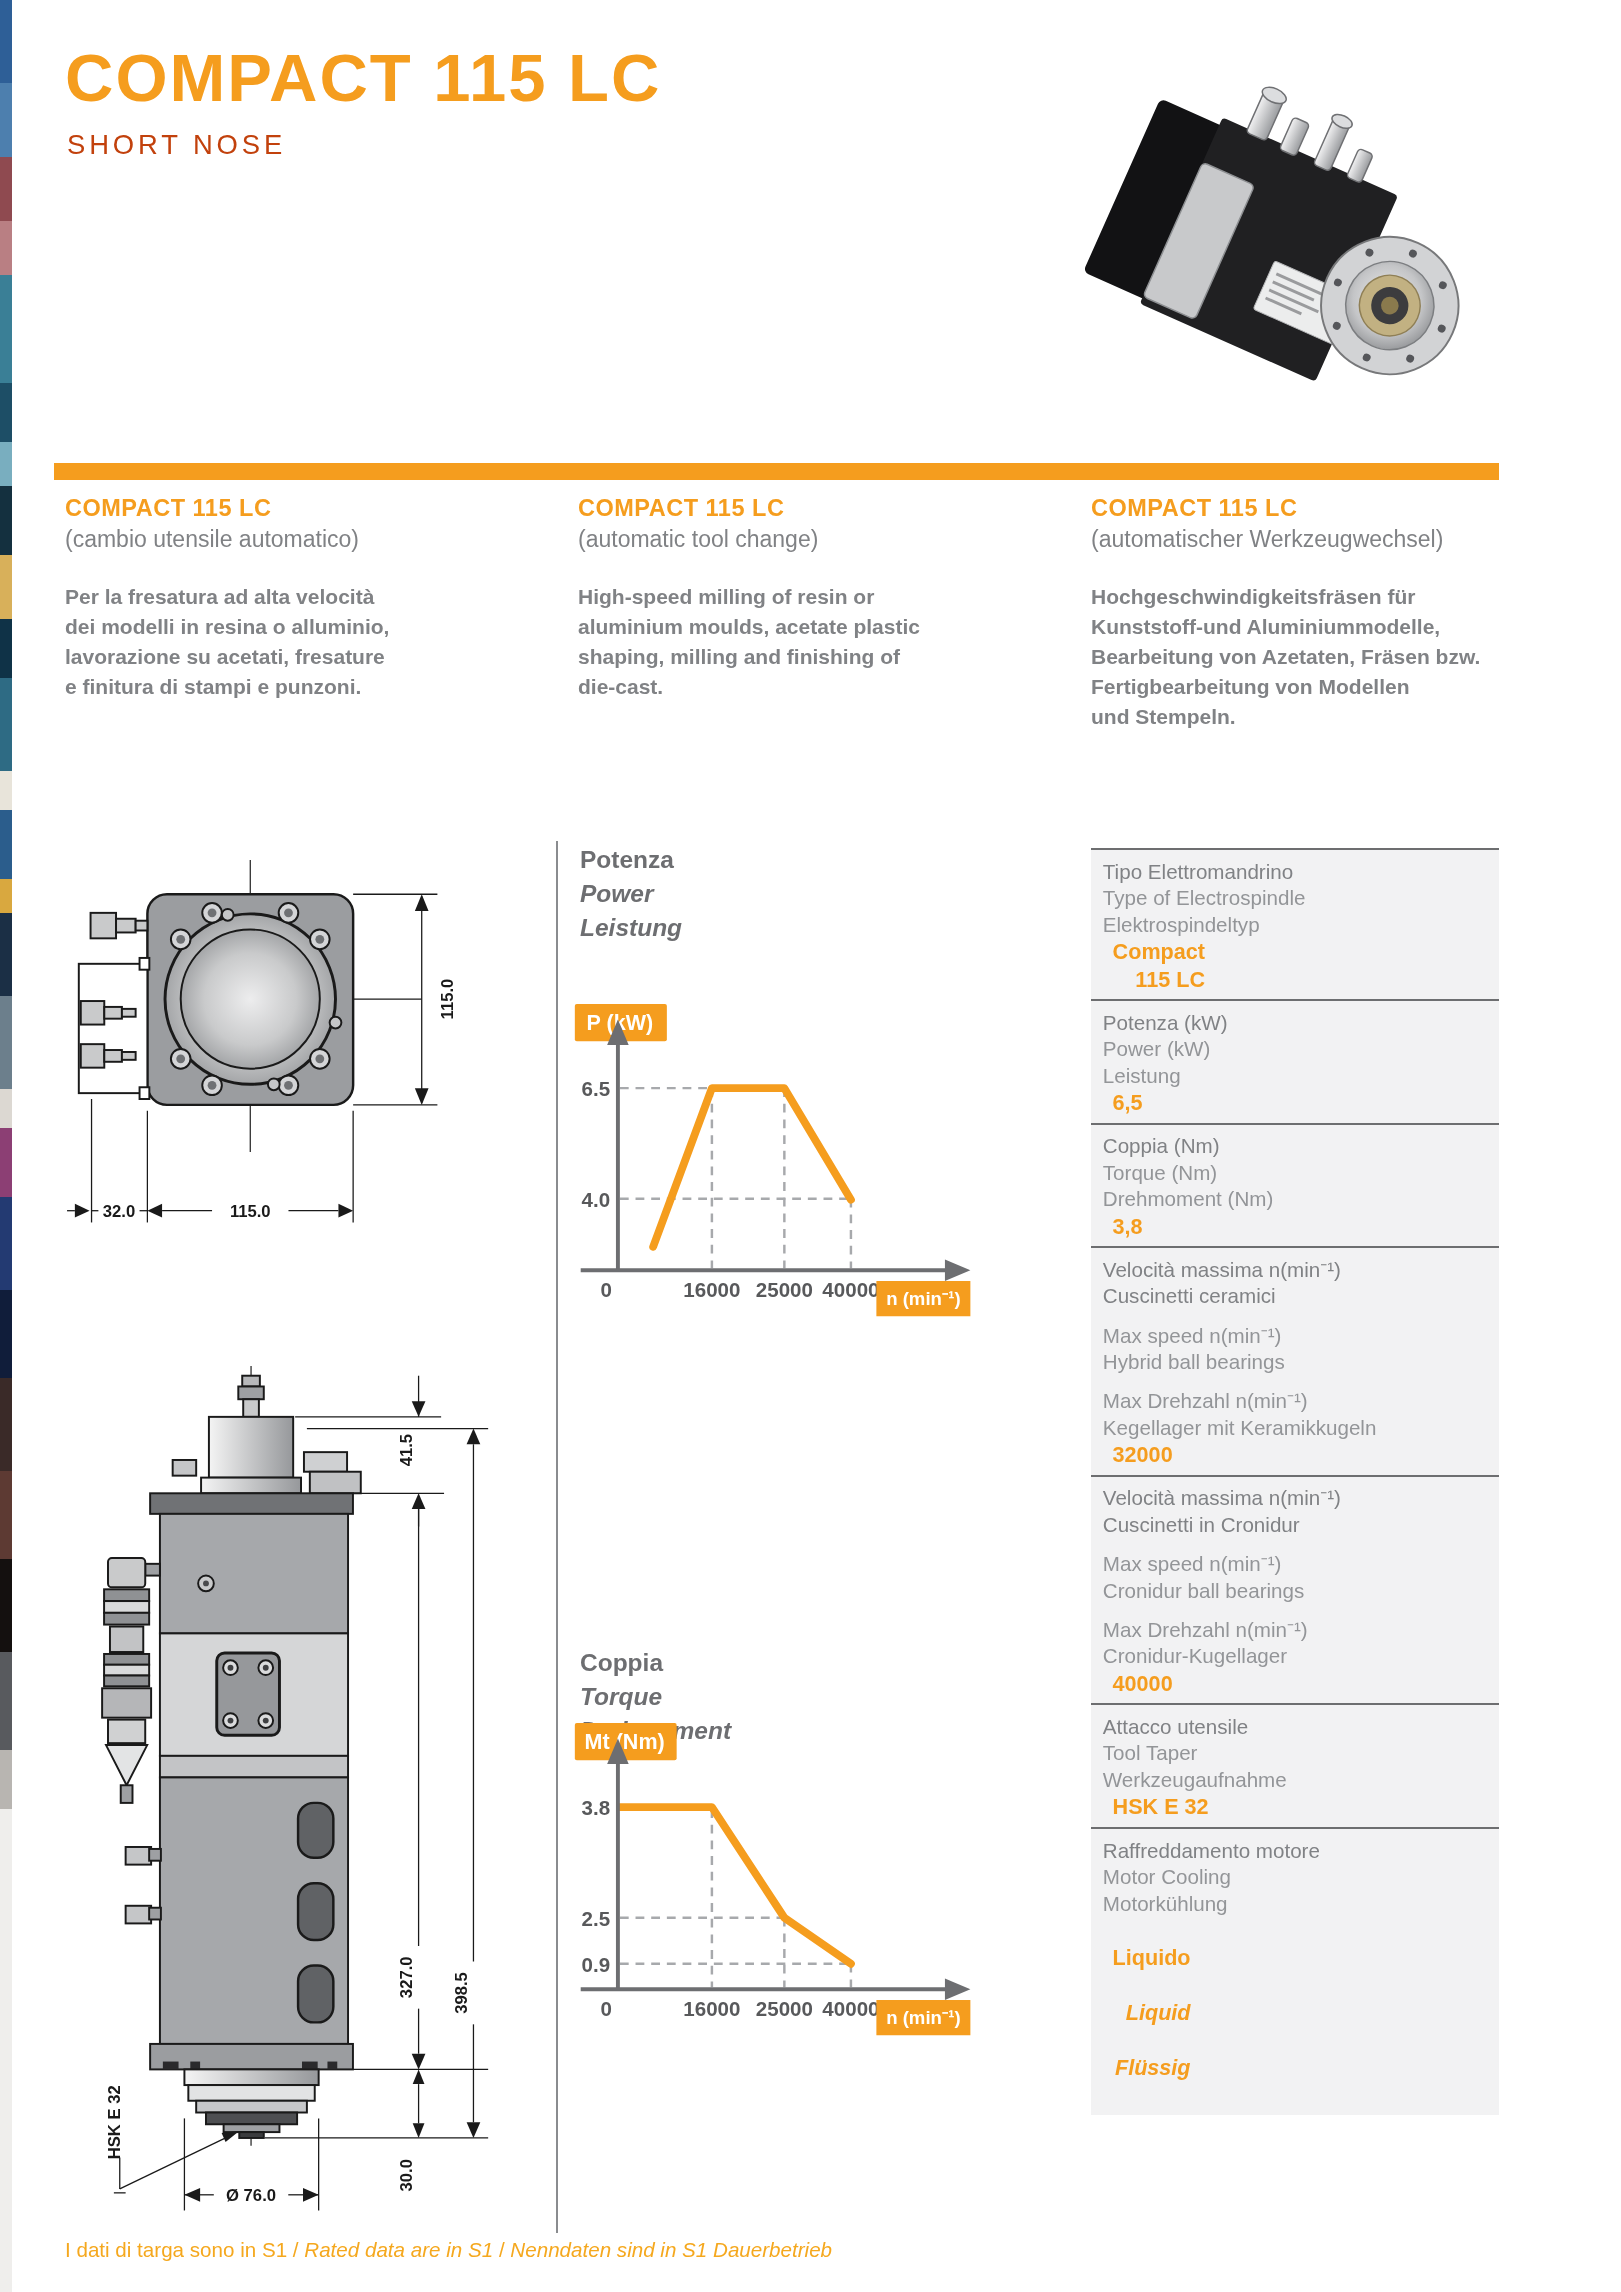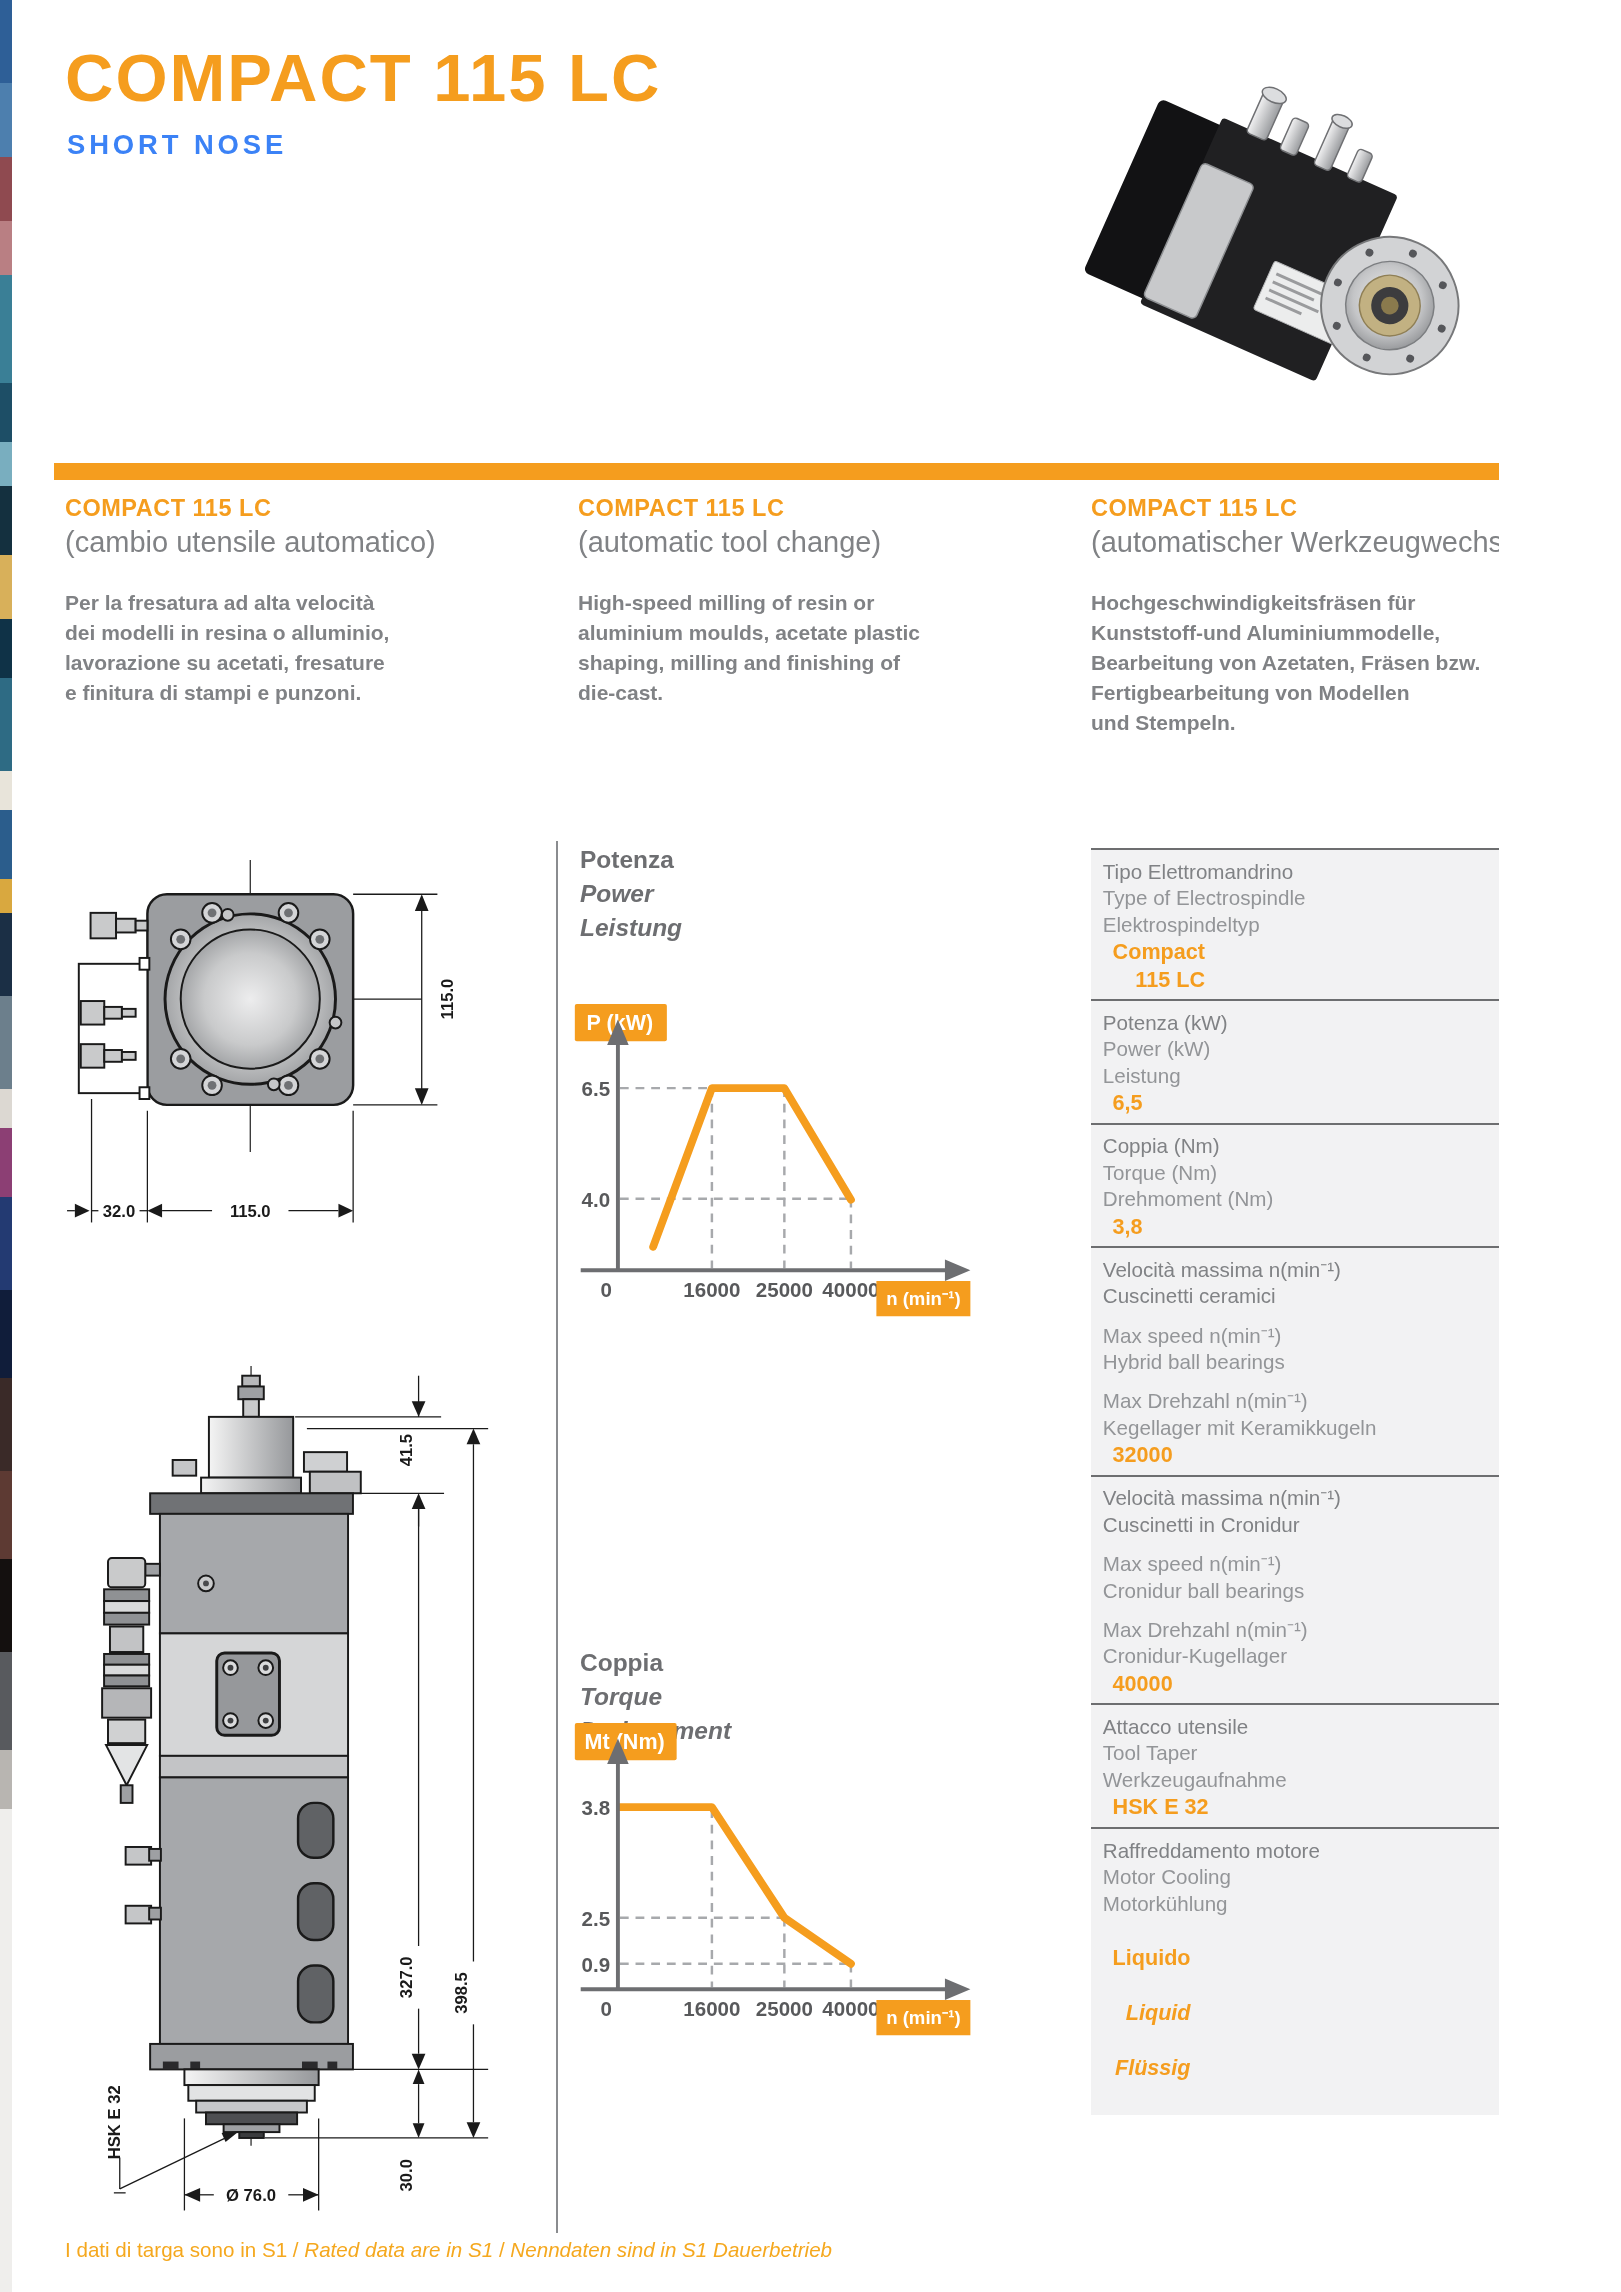--- a/index.html
+++ b/index.html
@@ -3,28 +3,28 @@
 <meta charset="utf-8">
 <style>
   html,body{margin:0;padding:0;background:#fff;}
   .page{position:relative;width:1499px;height:2293px;background:#ffffff;overflow:hidden;
         font-family:"Liberation Sans", sans-serif;color:#808285;}
   
   .edge-strip{position:absolute;left:0;top:0;width:11.8px;height:2293px;display:flex;flex-direction:column;overflow:hidden;}
   
   .title-block{position:absolute;left:65px;top:43px;}
   .page-title{margin:0;font-size:67px;line-height:1.05;font-weight:bold;letter-spacing:2px;color:#F59D1E;}
-  .page-subtitle{margin:15.7px 0 0 2px;font-size:27.4px;font-weight:bold;letter-spacing:3.9px;color:#3b82f6;}
+  .page-subtitle{margin:15.7px 0 0 2px;font-size:27.4px;font-weight:normal;letter-spacing:3.9px;color:#c2410c;}
   .photo-svg{position:absolute;left:1057px;top:49px;width:431px;height:412px;}
   .orange-bar{position:absolute;left:54px;top:463px;width:1507px;height:16.7px;background:#F59D1E;}
   
   .col{position:absolute;top:495px;width:470px;}
   .col-1{left:65px;} .col-2{left:578px;} .col-3{left:1091px;}
   .col-heading{margin:0;font-size:23.5px;font-weight:bold;color:#F59D1E;letter-spacing:0.5px;}
-  .col-sub{margin:3.9px 0 0;font-size:29px;color:#808285;}
+  .col-sub{margin:3.9px 0 0;font-size:23px;color:#808285;}
   .col-body{margin:29px 0 0;font-size:21px;line-height:30px;color:#808285;white-space:pre-line;font-weight:bold;}
   
   .chart-divider{position:absolute;left:556px;top:841px;width:2px;height:1392px;background:#8A8C8F;}
   
   .chart-title{position:absolute;left:580px;width:294px;font-size:24.5px;line-height:34px;font-weight:bold;color:#6D6E71;}
   .chart-title-1{top:843px;} .chart-title-2{top:1646px;}
   .chart-title span{display:block;}
   .t-italic{font-style:italic;}
   .chart-svg{position:absolute;left:567px;width:421px;height:333px;}
   .chart-svg-1{top:998px;} .chart-svg-2{top:1717px;}

